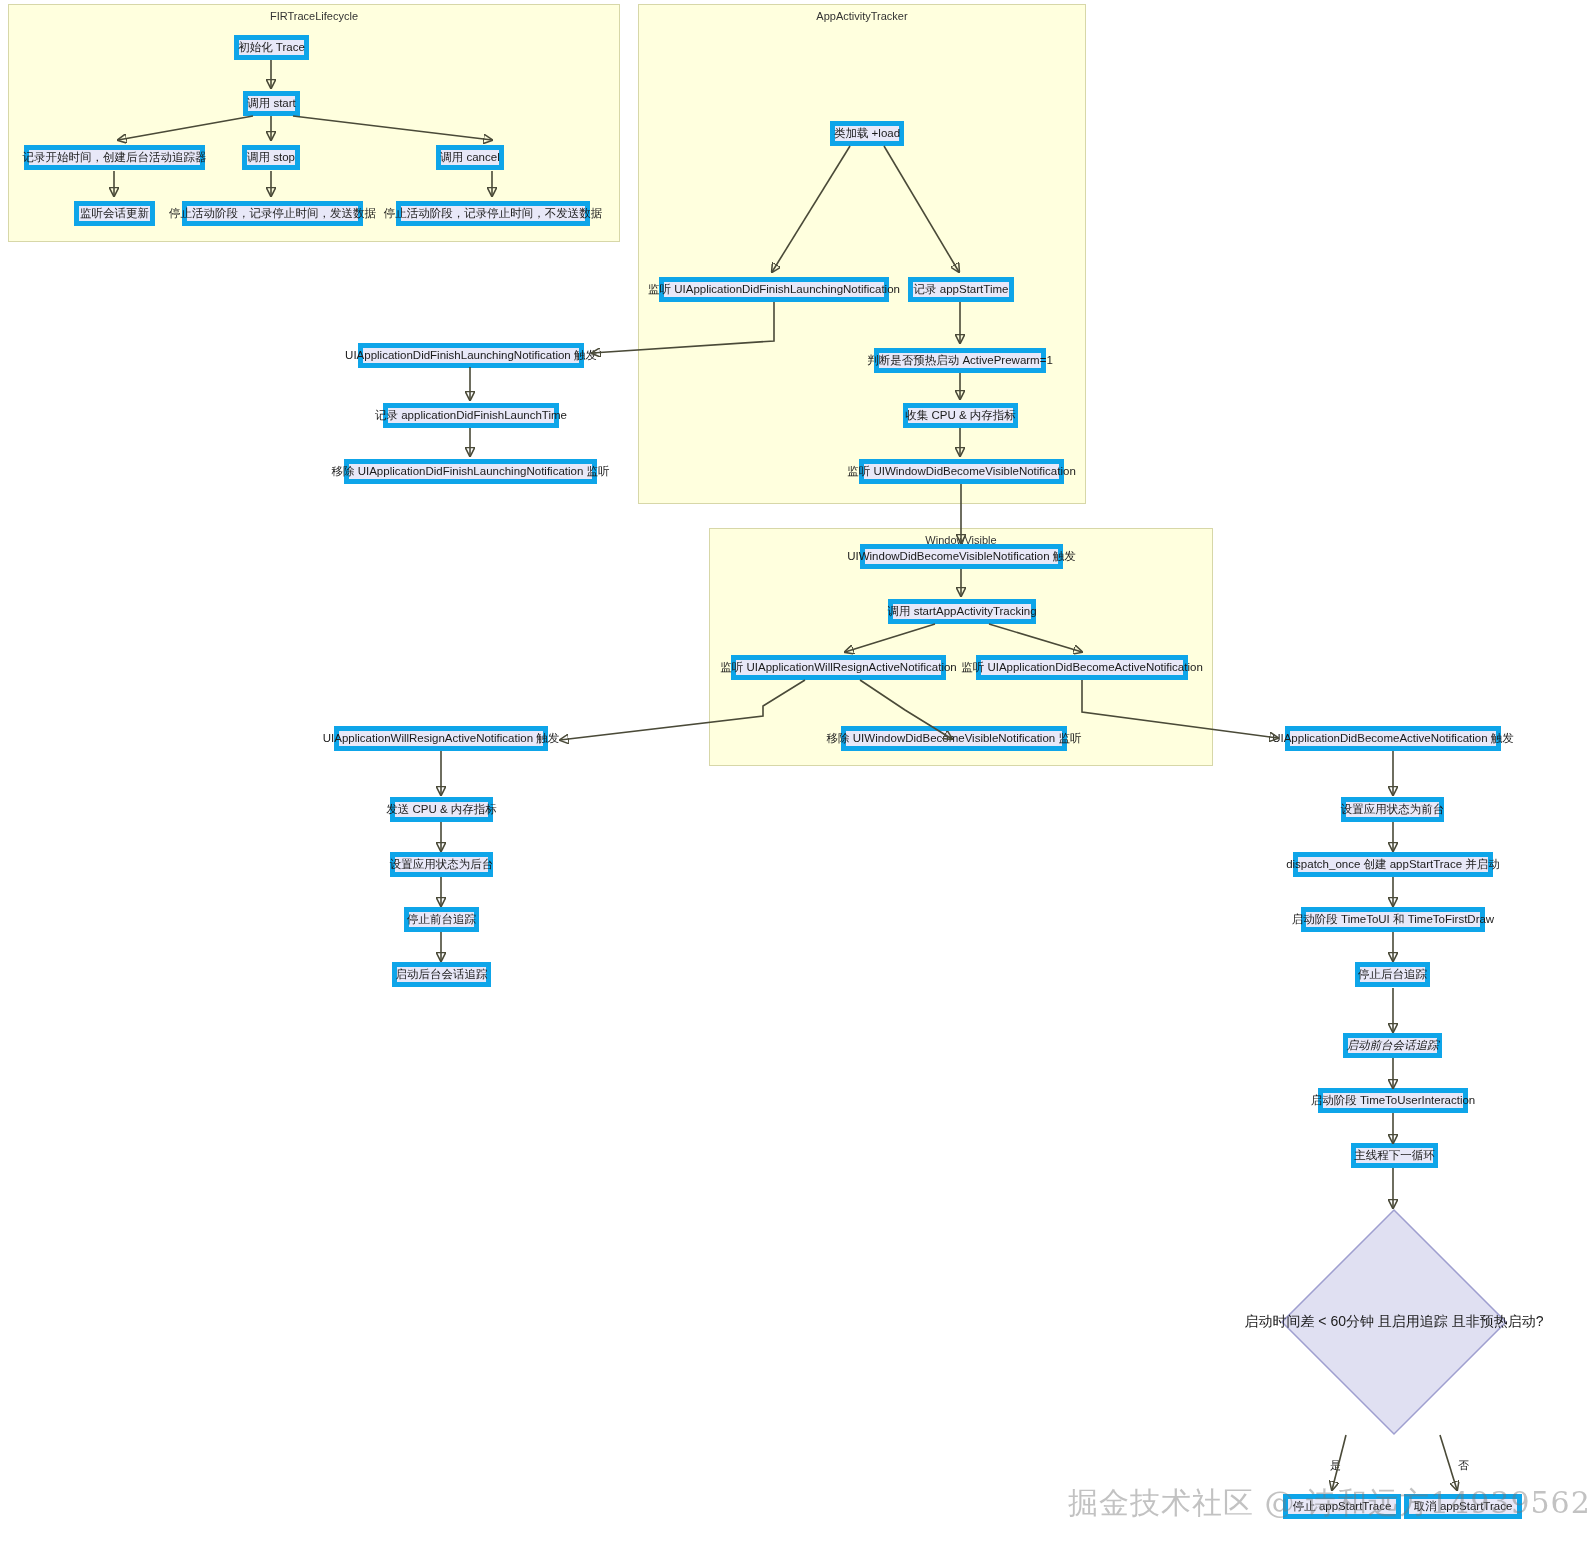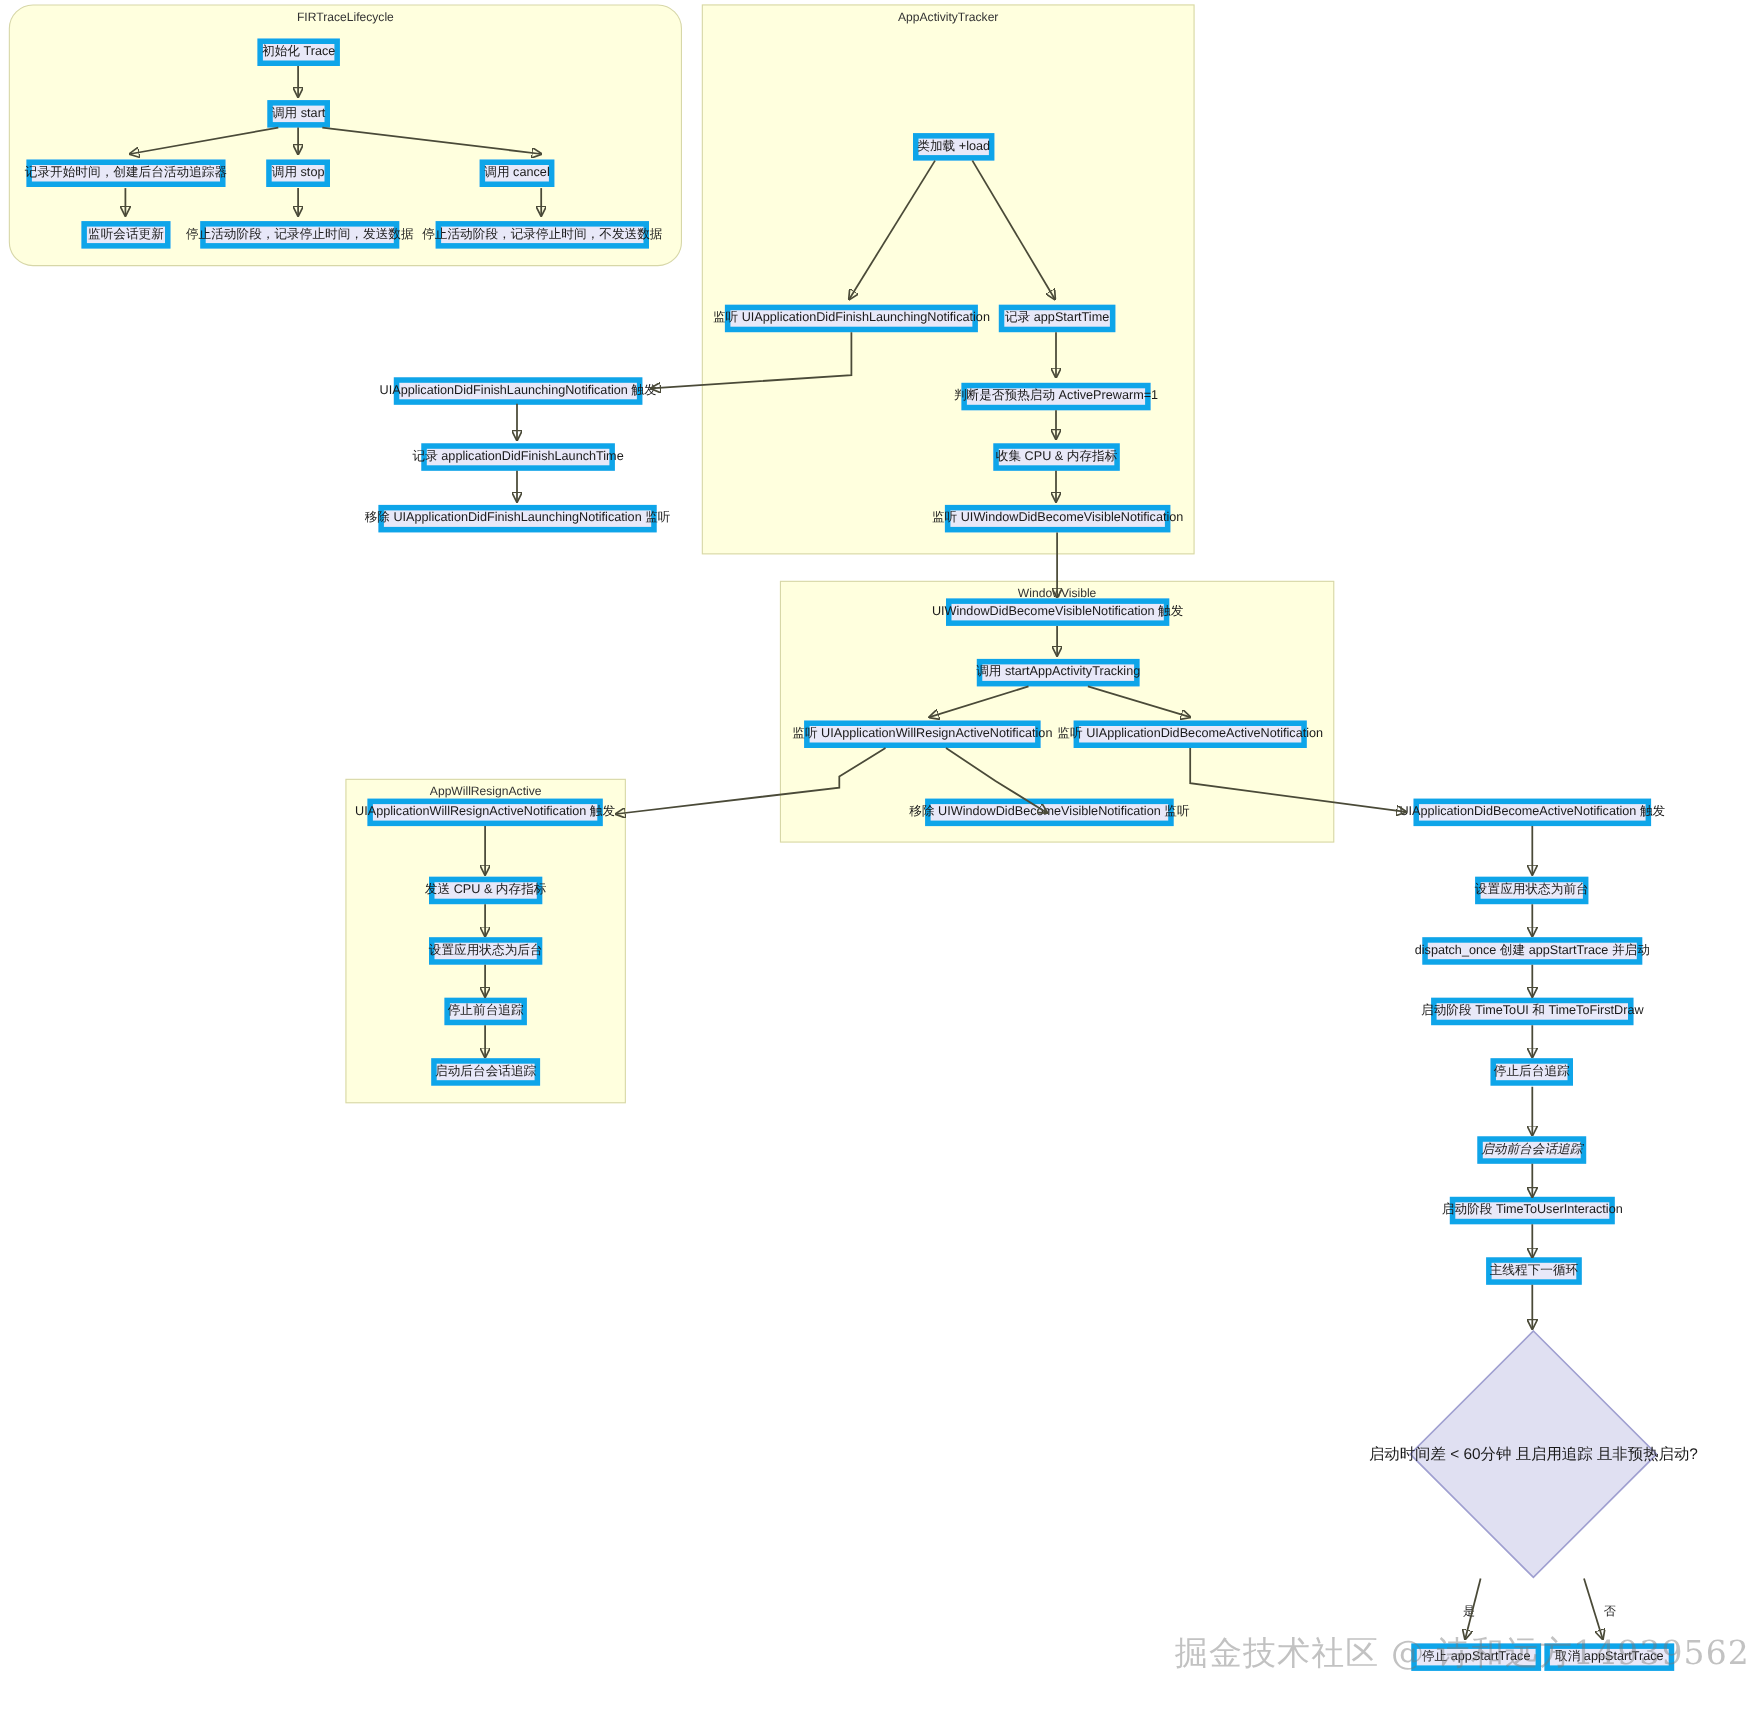--- a/index.html
+++ b/index.html
@@ -162,36 +162,33 @@
     <path d="M 1393,932 L 1393,961" marker-end="url(#arrow)"></path>
     <path d="M 1393,988 L 1393,1032" marker-end="url(#arrow)"></path>
     <path d="M 1393,1058 L 1393,1088" marker-end="url(#arrow)"></path>
     <path d="M 1393,1113 L 1393,1143" marker-end="url(#arrow)"></path>
     <path d="M 1393,1168 L 1393,1208" marker-end="url(#arrow)"></path>
 
     <path d="M 1346,1435 L 1332,1490" marker-end="url(#arrow)"></path>
     <path d="M 1440,1435 L 1457,1490" marker-end="url(#arrow)"></path>
   </svg>
 
-  <div class="subgraph" style="left:8px; top:4px; width:612px; height:238px;border-radius:22px;">
+  <div class="subgraph" style="left:8px; top:4px; width:612px; height:238px;">
     <div class="subgraph-title">FIRTraceLifecycle</div>
   </div>
 
   <div class="subgraph" style="left:638px; top:4px; width:448px; height:500px;">
     <div class="subgraph-title">AppActivityTracker</div>
   </div>
 
 
   <div class="subgraph" style="left:709px; top:528px; width:504px; height:238px;">
     <div class="subgraph-title">WindowVisible</div>
   </div>
 
-  <div class="subgraph" style="left:314px; top:708px; width:255px; height:295px;">
-    <div class="subgraph-title">AppWillResignActive</div>
-  </div>
 
 
   <div class="node" style="left:234px; top:35px; width:75px;">初始化 Trace</div>
   <div class="node" style="left:243px; top:91px; width:57px;">调用 start</div>
   <div class="node" style="left:24px; top:145px; width:181px;">记录开始时间，创建后台活动追踪器</div>
   <div class="node" style="left:242px; top:145px; width:58px;">调用 stop</div>
   <div class="node" style="left:436px; top:145px; width:68px;">调用 cancel</div>
   <div class="node" style="left:74px; top:201px; width:81px;">监听会话更新</div>
   <div class="node" style="left:182px; top:201px; width:181px;">停止活动阶段，记录停止时间，发送数据</div>
   <div class="node" style="left:396px; top:201px; width:194px;">停止活动阶段，记录停止时间，不发送数据</div>

